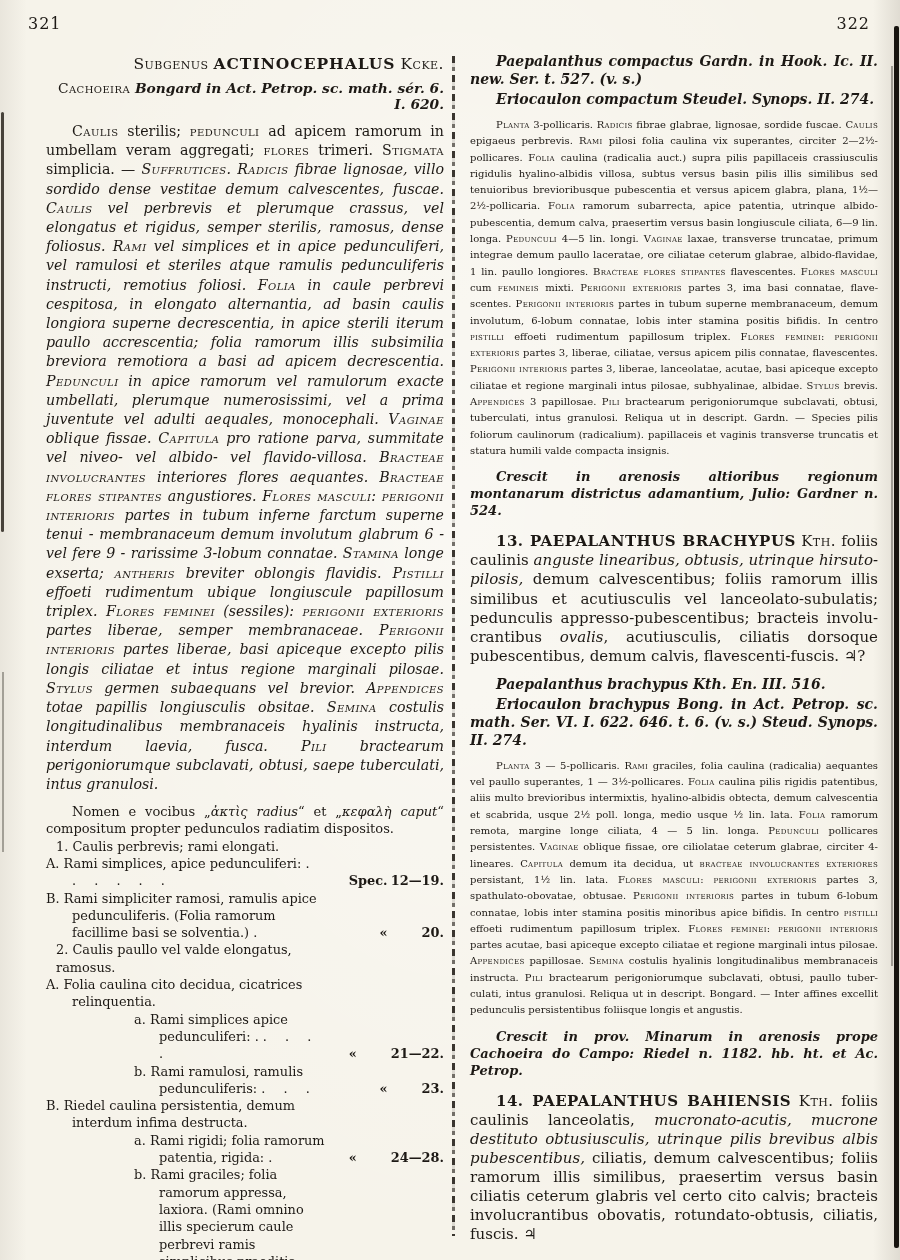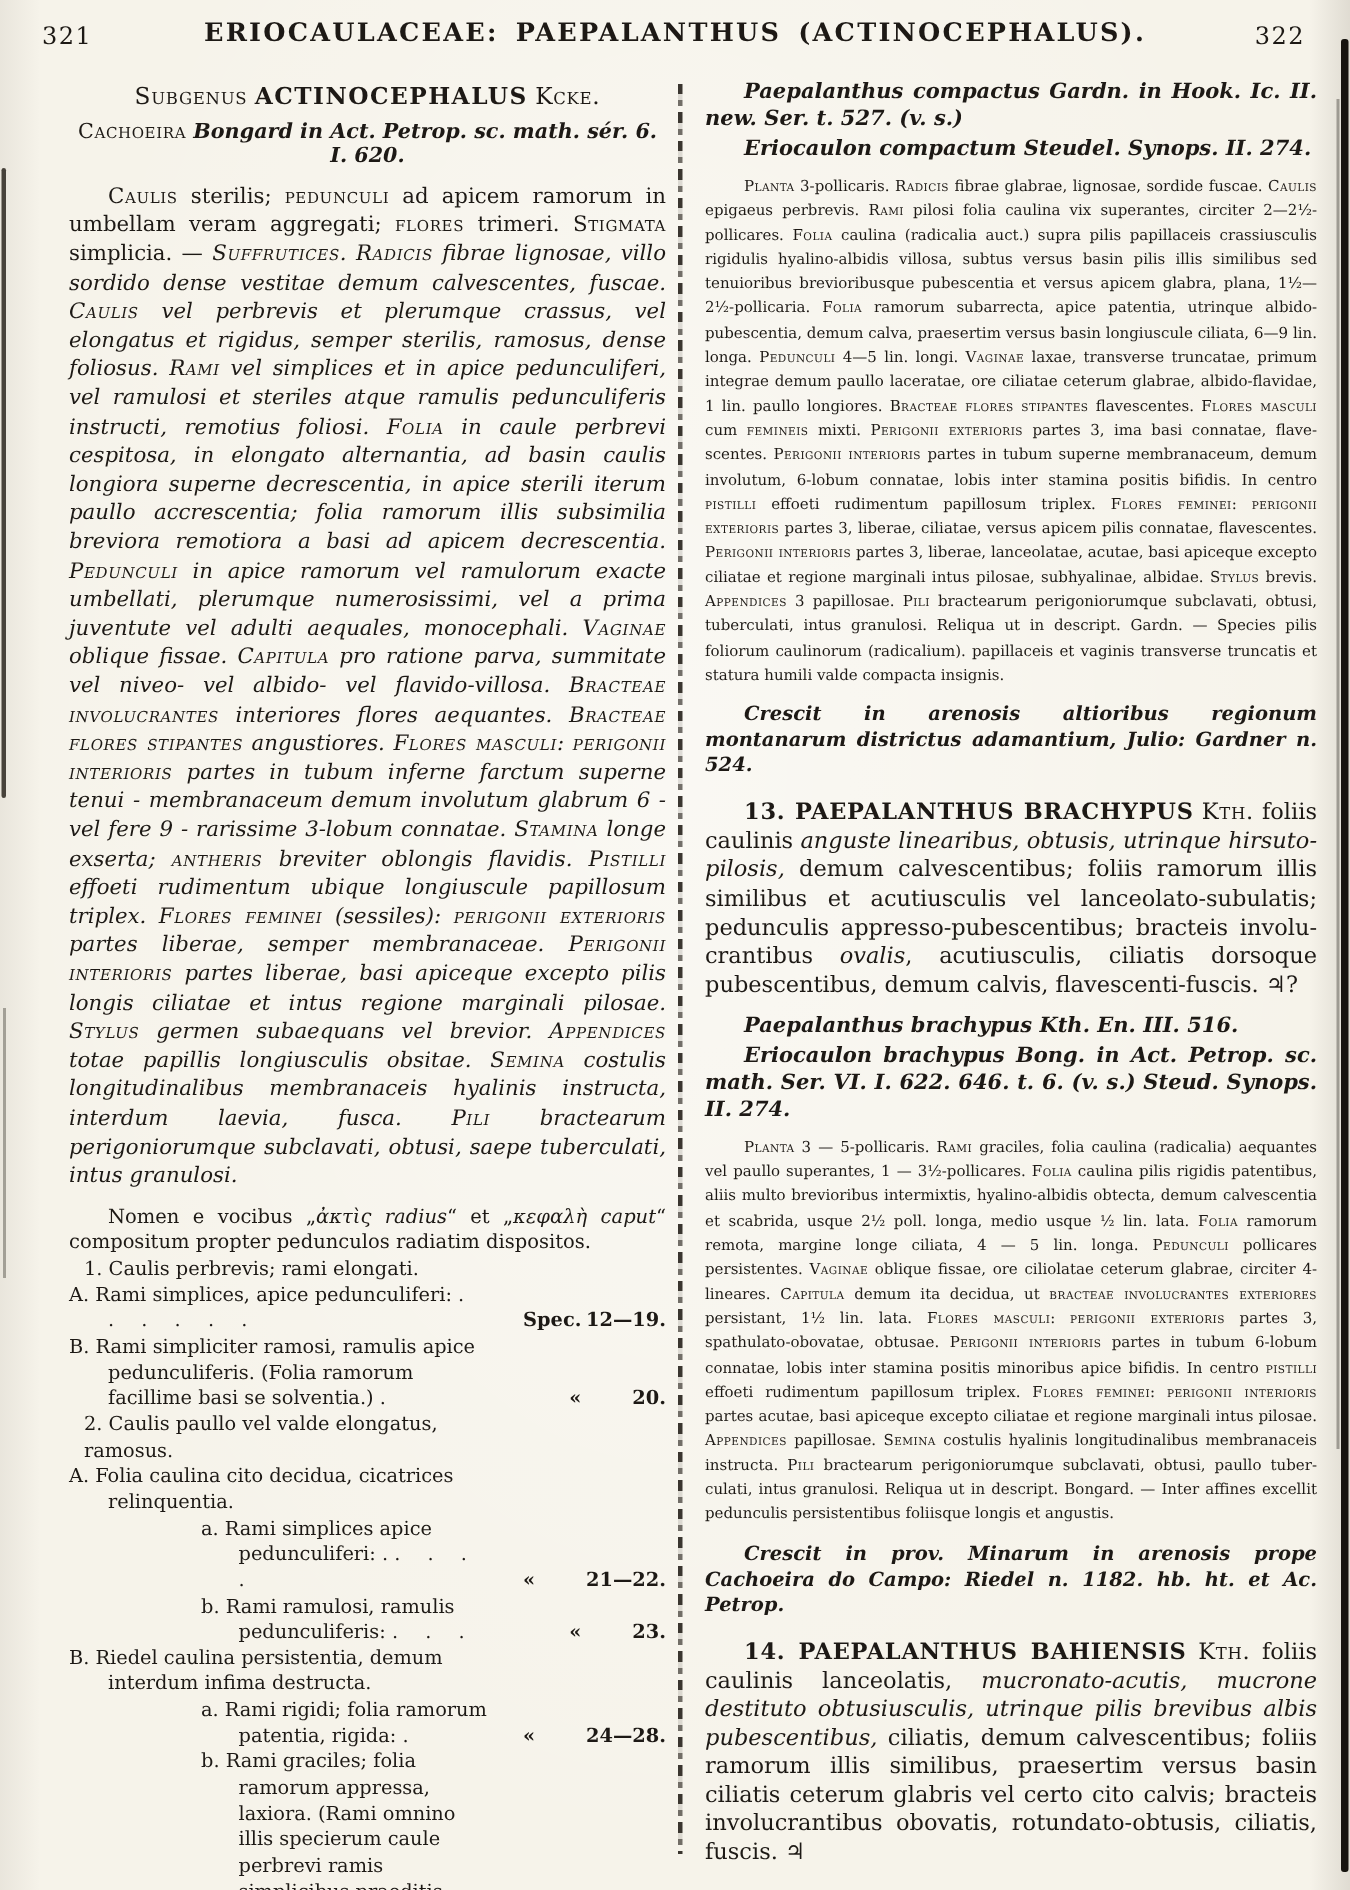--- a/index.html
+++ b/index.html
@@ -26,21 +26,21 @@
   .pn { position:absolute; top:2px; font-weight:normal; font-size:16px; letter-spacing:1px; }
   .pn.left { left:28px; }
   .pn.right { right:30px; }
   .running-title { position:absolute; left:0; right:0; text-align:center; font-weight:bold; font-size:17px; letter-spacing:1.5px; word-spacing:4px; }
   
   .col { position:absolute; top:52px; }
   .col-left  { left:46px;  width:398px; }
   .col-right { left:470px; width:408px; }
   p, h3 { margin:0; }
   sc { font-variant:small-caps; letter-spacing:.03em; }
-  .center { text-align:center; }
+  .center { text-align:right; }
   .subgenus { font-size:15.5px; margin-top:2px; }
   .subgenus b { letter-spacing:1px; }
   .cite { font-style:italic; font-weight:bold; }
   .umbellata { font-size:13.8px; margin:7px 0 10px; }
   .umbellata sc { font-style:normal; font-weight:normal; }
   .body { font-size:14.2px; line-height:19.2px; text-align:justify; text-indent:26px; }
   .genus-desc { margin-top:2px; }
   .small { font-size:13px; line-height:16.8px; }
   .note { margin-top:10px; text-align:justify; text-indent:26px; }
   .divisio-head { margin:16px 0 10px; font-size:13.5px; font-weight:bold; letter-spacing:1px; }
@@ -63,21 +63,20 @@
 <body>
 
 <div class="page">
 
   <div class="scan-edge-right"></div>
   <div class="scan-edge-left"></div>
   <div class="col-divider"></div>
 
   <header class="pagehead">
     <span class="pn left">321</span>
-    <span class="running-title">ERIOCAULACEAE:  PAEPALANTHUS (ACTINOCEPHALUS).</span>
     <span class="pn right">322</span>
   </header>
 
   <section class="col col-left">
     <p class="center subgenus"><sc>Subgenus</sc> <b>ACTINOCEPHALUS</b> <sc>Kcke.</sc></p>
     <p class="center cite umbellata"><sc>Cachoeira</sc> <i><b>Bongard in Act. Petrop. sc. math. sér. 6. I. 620.</b></i></p>
     <p class="body genus-desc"><sc>Caulis</sc> sterilis; <sc>pedunculi</sc> ad apicem ramorum in umbellam veram aggregati; <sc>flores</sc> trimeri. <sc>Stigmata</sc> simplicia. — <i><sc>Suffrutices</sc>. <sc>Radicis</sc> fibrae lignosae, villo sordido dense vestitae demum calvescentes, fuscae. <sc>Caulis</sc> vel perbrevis et plerumque crassus, vel elongatus et rigidus, semper sterilis, ramosus, dense foliosus. <sc>Rami</sc> vel simplices et in apice pedunculiferi, vel ramulosi et steriles atque ramulis pedunculiferis instructi, remotius foliosi. <sc>Folia</sc> in caule perbrevi cespitosa, in elongato alternantia, ad basin caulis longiora superne decrescentia, in apice sterili iterum paullo accrescentia; folia ramorum illis subsimilia breviora remotiora a basi ad apicem decrescentia. <sc>Pedunculi</sc> in apice ramorum vel ramulorum exacte umbellati, plerumque numerosissimi, vel a prima juventute vel adulti aequales, monocephali. <sc>Vaginae</sc> oblique fissae. <sc>Capitula</sc> pro ratione parva, summitate vel niveo- vel albido- vel flavido-villosa. <sc>Bracteae involucran­tes</sc> interiores flores aequantes. <sc>Bracteae flores stipantes</sc> angustiores. <sc>Flores masculi</sc>: <sc>perigonii interioris</sc> partes in tubum inferne farctum superne tenui - membranaceum demum involutum glabrum 6 - vel fere 9 - rarissime 3-lobum connatae. <sc>Stamina</sc> longe exserta; <sc>antheris</sc> breviter oblongis flavidis. <sc>Pistilli</sc> effoeti rudimentum ubique longiuscule papillosum triplex. <sc>Flores femi­nei</sc> (sessiles): <sc>perigonii exterioris</sc> partes liberae, semper membranaceae. <sc>Perigonii interioris</sc> partes liberae, basi apiceque excepto pilis longis ciliatae et intus regione marginali pilosae. <sc>Stylus</sc> germen subaequans vel brevior. <sc>Appendices</sc> totae papillis longiusculis obsitae. <sc>Semina</sc> costulis longitudinalibus membranaceis hyalinis instructa, interdum laevia, fusca. <sc>Pili</sc> bractearum perigoniorumque subclavati, obtusi, saepe tuberculati, intus granulosi.</i></p>
     <p class="small note">Nomen e vocibus „<i>ἀκτὶς radius</i>“ et „<i>κεφαλὴ caput</i>“ compositum propter pedunculos radiatim dispositos.</p>
     <div class="divisio">
   <div class="div-item indent-0">

